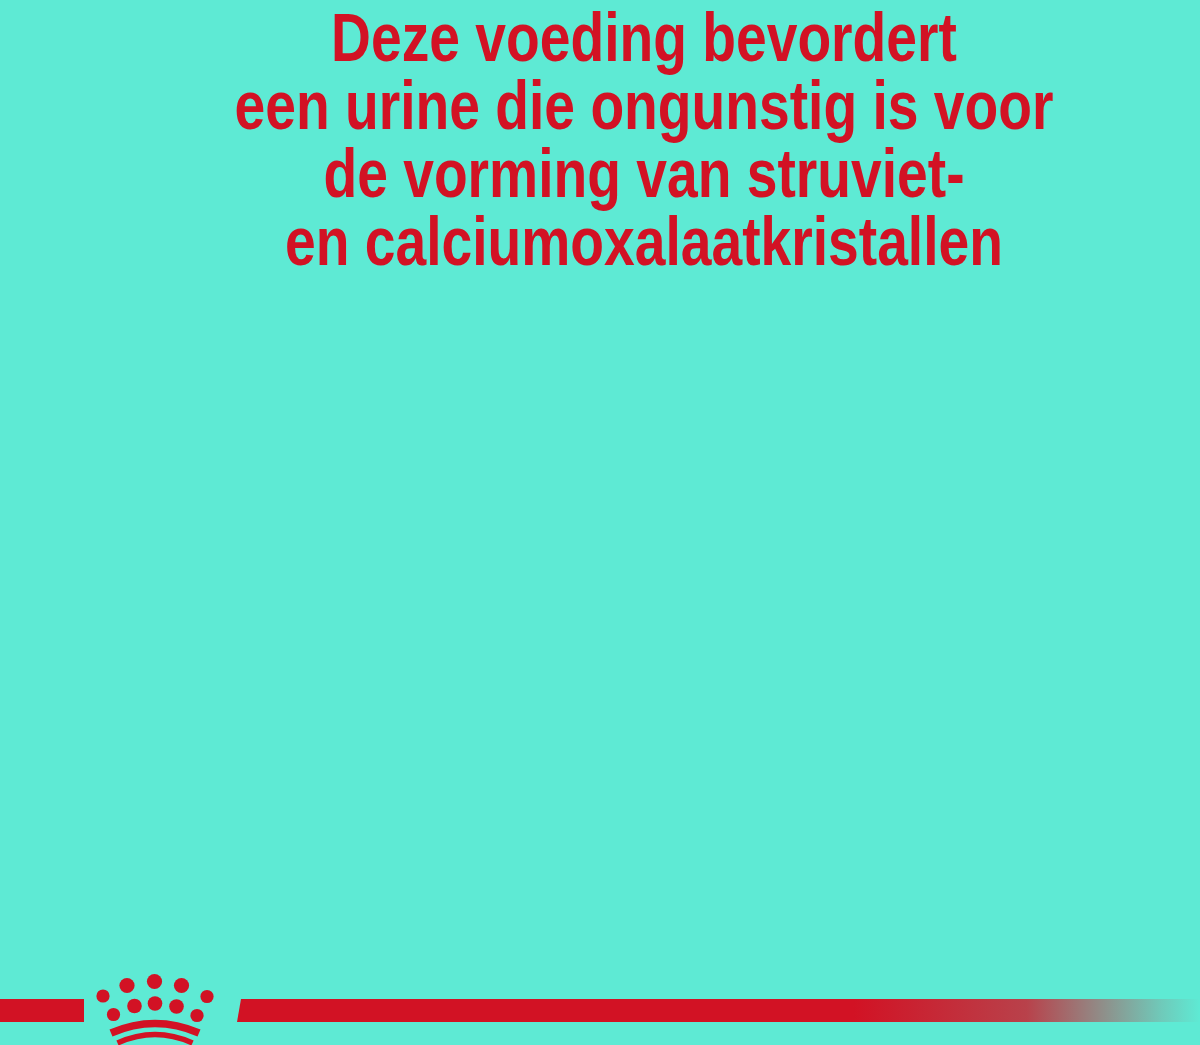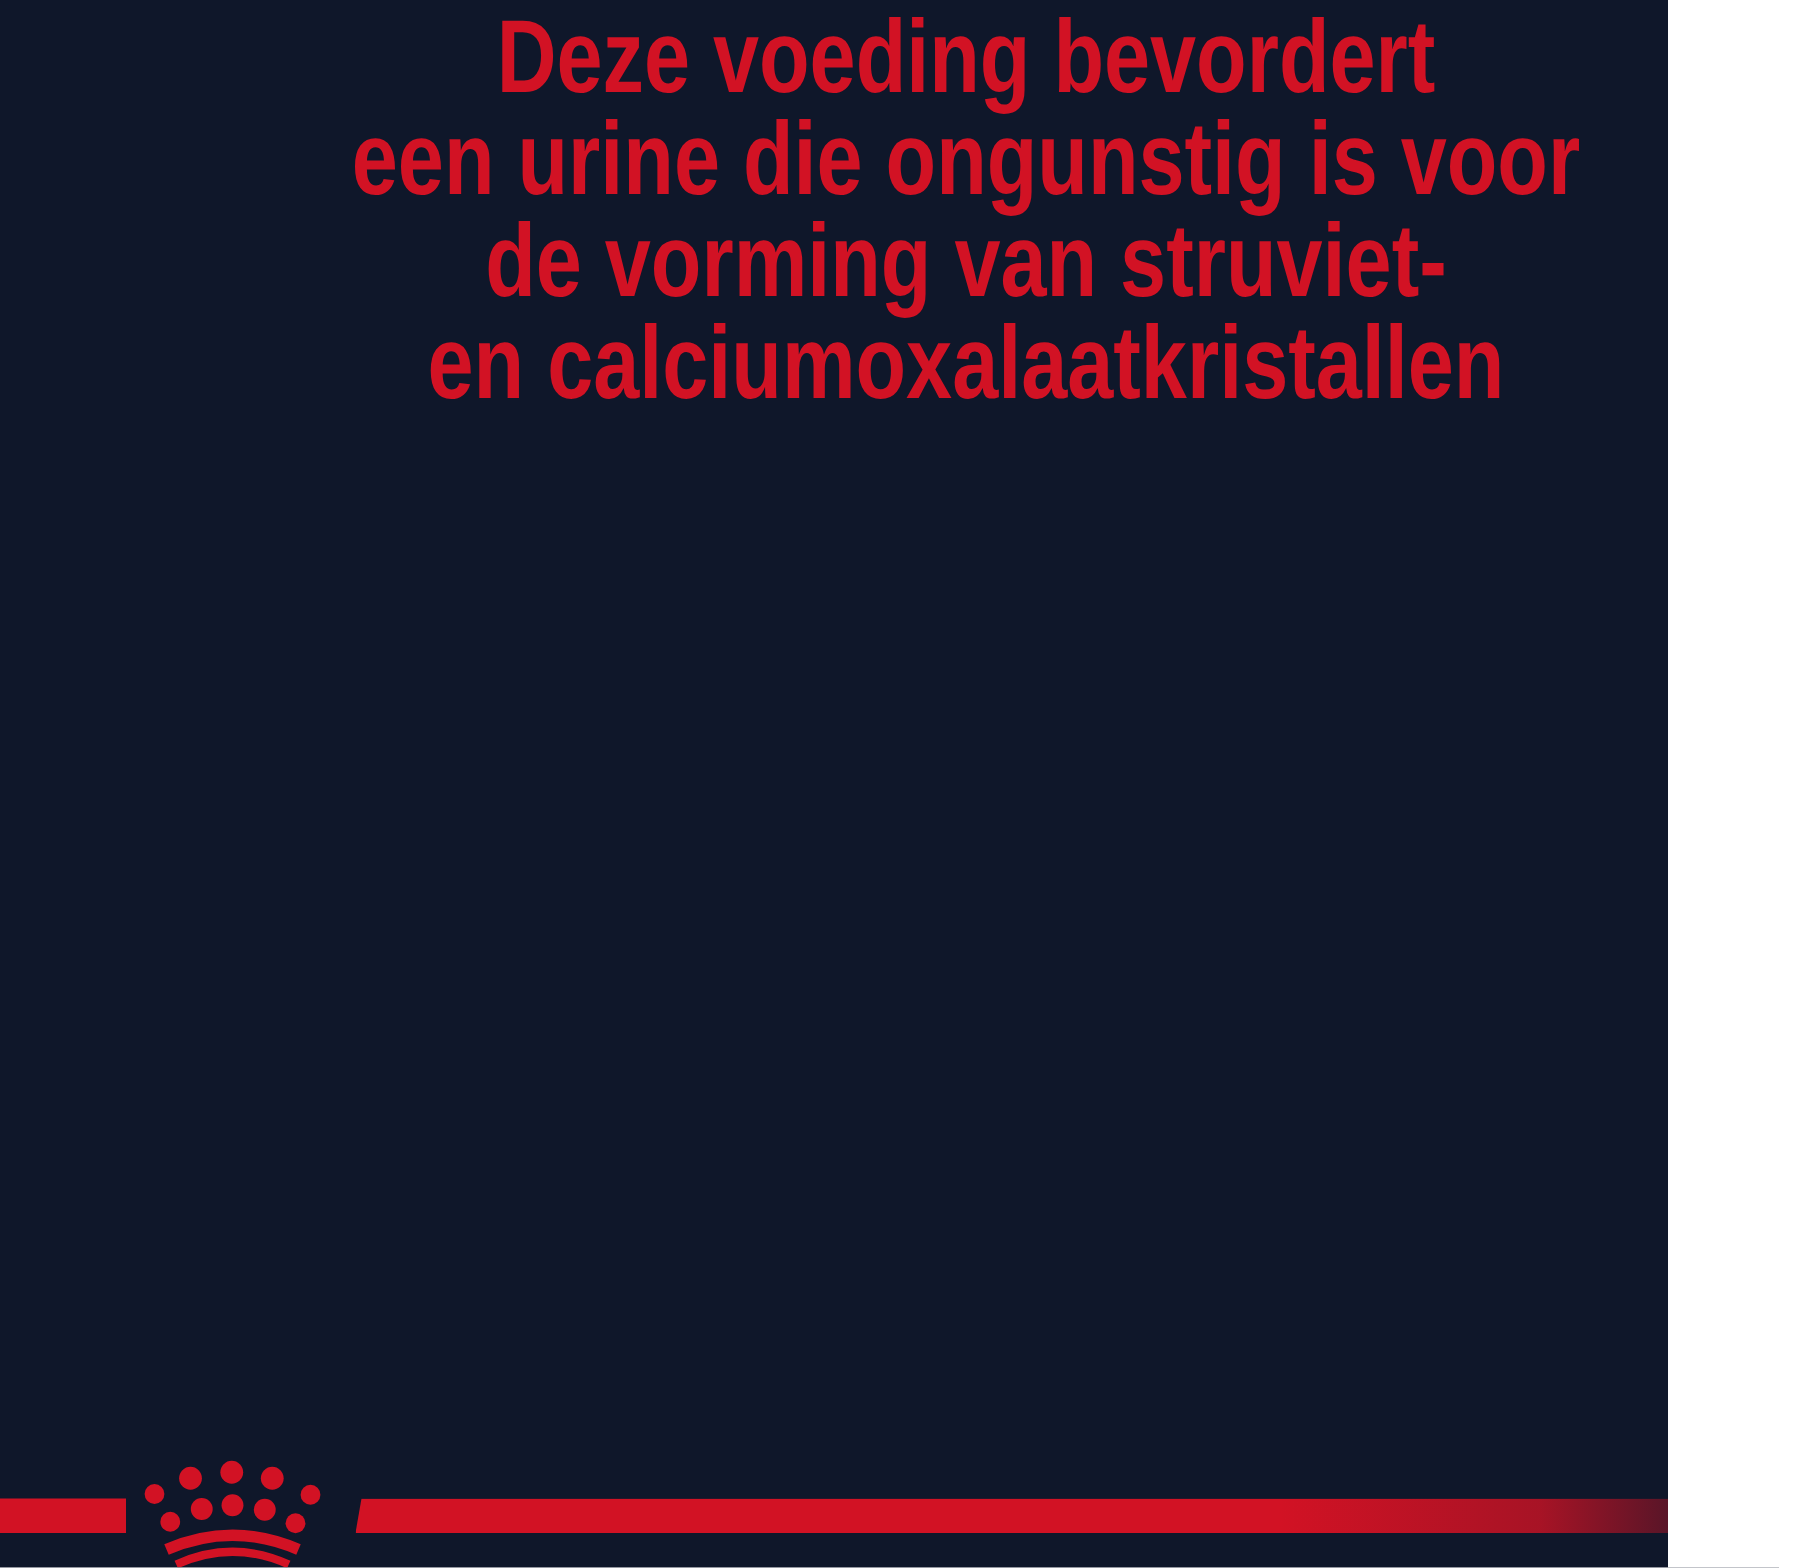--- a/index.html
+++ b/index.html
@@ -3,23 +3,23 @@
 <meta charset="utf-8">
 <style>
   html, body {
     margin: 0;
     padding: 0;
     background: #ffffff;
     font-family: "Liberation Sans", sans-serif;
   }
   .stage {
     position: relative;
-    width: 1112px;
+    width: 1200px;
     height: 1045px;
-    background: #0f172a;
+    background: #5eead4;
     overflow: hidden;
   }
 
   
   .headline {
     position: absolute;
     top: 4px;
     left: 88px;
     width: 1112px;
     text-align: center;

